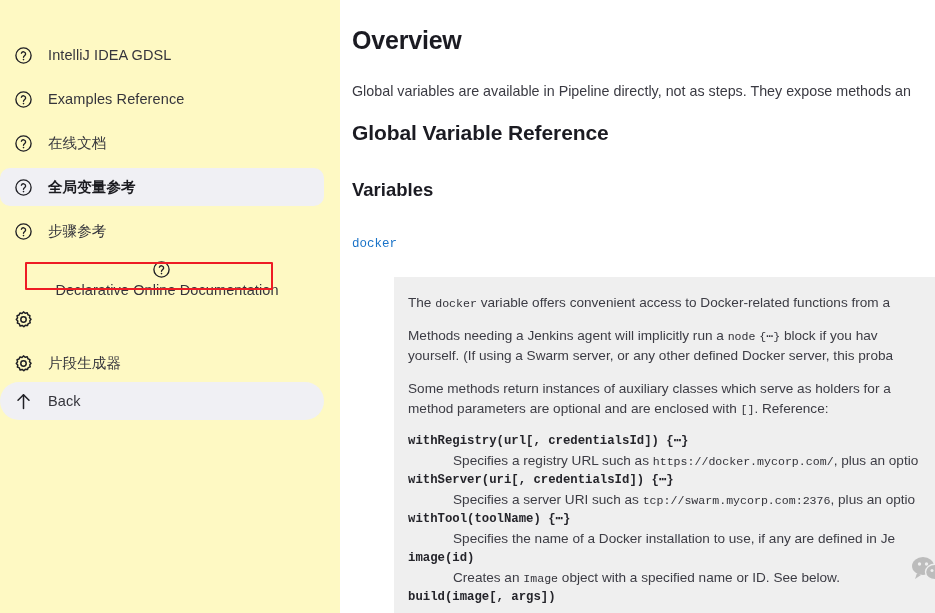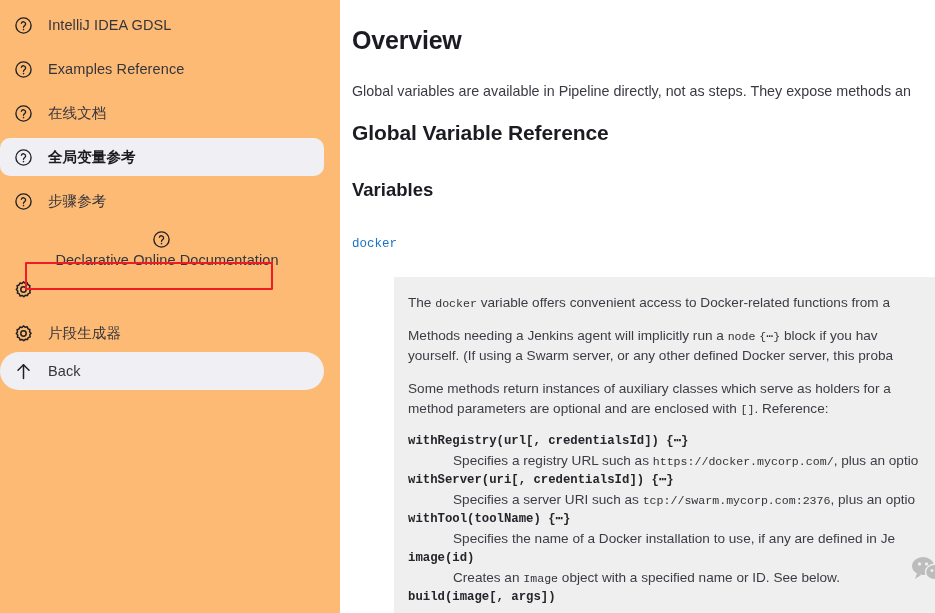--- a/index.html
+++ b/index.html
@@ -20,21 +20,22 @@
     background: #ffffff;
     display: flex;
     overflow: hidden;
   }
 
   
   .sidebar {
     width: 340px;
     flex: 0 0 340px;
     height: 613px;
-    background: #fdba74;
+    background: #fef9c3;
+    padding-top: 30px;
     position: relative;
   }
 
   .nav-item {
     position: relative;
     display: flex;
     align-items: center;
     height: 38px;
     margin: 0 16px 0 0;
     padding-left: 10px;

